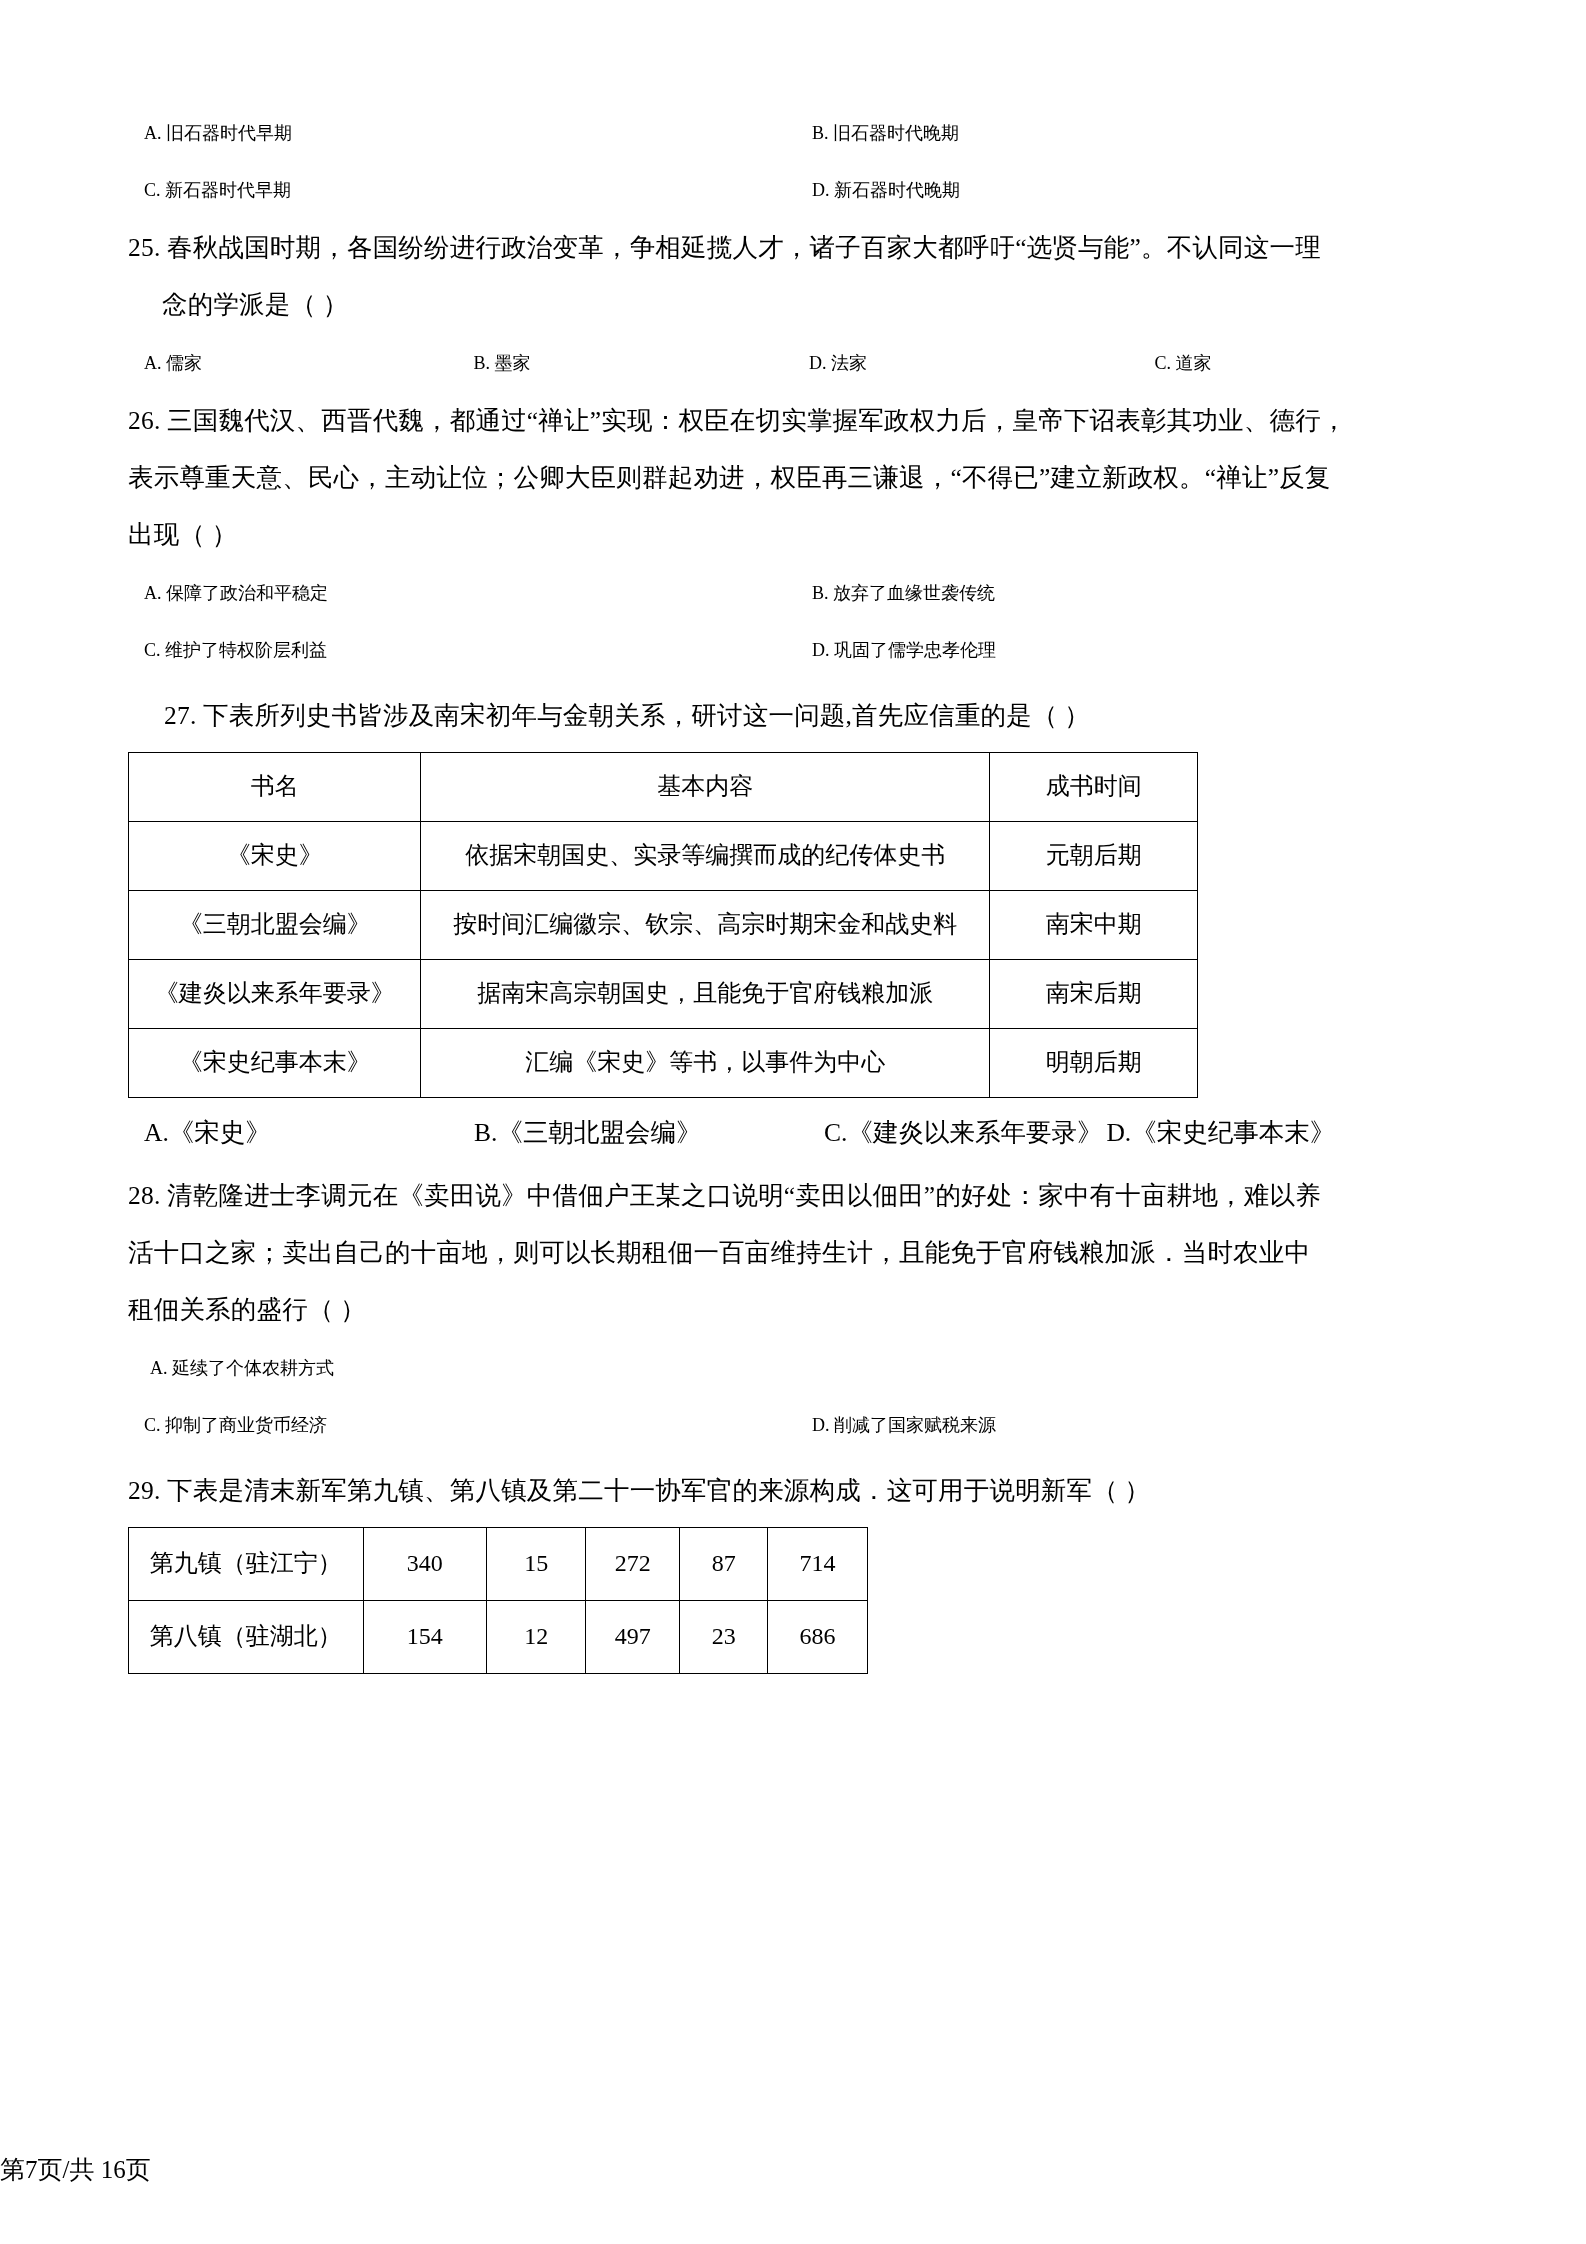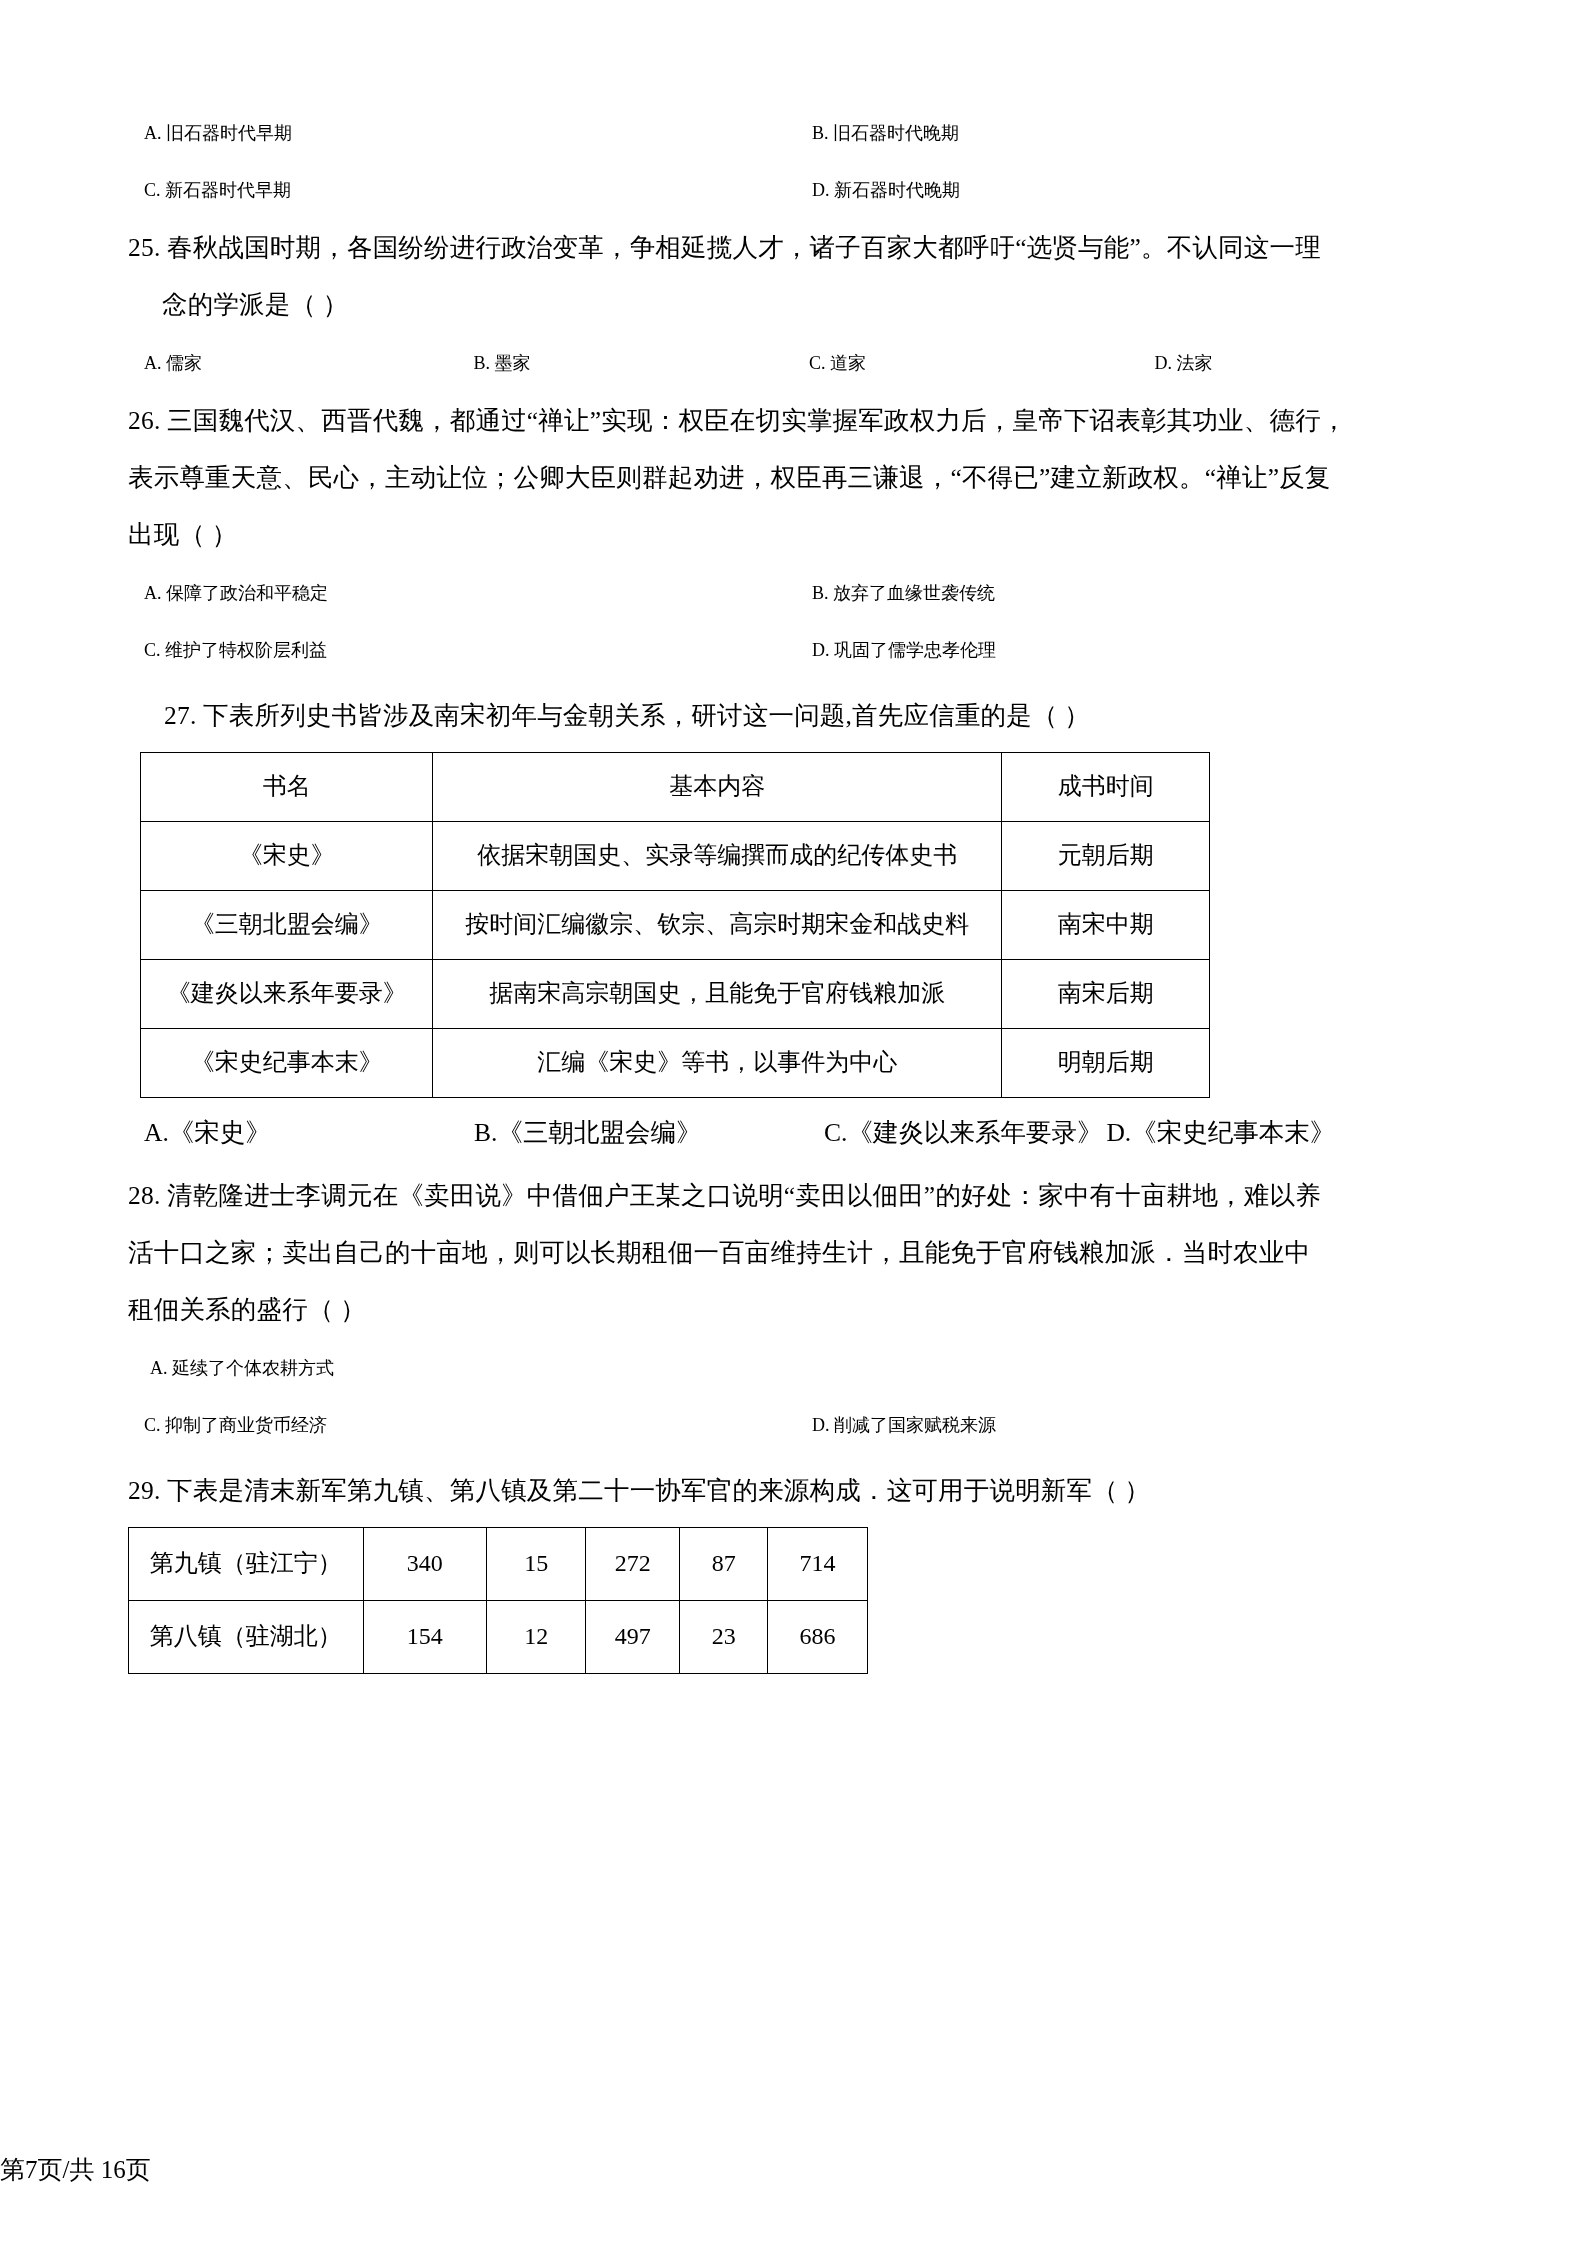--- a/index.html
+++ b/index.html
@@ -75,21 +75,21 @@
     border: 1.5px solid #000;
     padding: 0 8px;
     text-align: center;
     font-weight: normal;
     line-height: 1.3;
   }
 
   
   #table-sources {
     width: 1070px;
-    margin-left: 12px;
+    margin-left: 0;
   }
   #table-sources td {
     height: 68px;
   }
   #table-sources .c-name  { width: 288px; }
   #table-sources .c-desc  { width: 580px; }
   #table-sources .c-time  { width: 200px; }
 
   
   #table-army {
@@ -154,22 +154,22 @@
     <div>D. 新石器时代晚期</div>
   </div>
 
   <div class="qline qpara">
     <div>25. 春秋战国时期，各国纷纷进行政治变革，争相延揽人才，诸子百家大都呼吁“选贤与能”。不认同这一理</div>
     <div style="padding-left:34px;">念的学派是（      ）</div>
   </div>
   <div class="opt-row four">
     <div>A. 儒家</div>
     <div>B. 墨家</div>
+    <div>D. 法家</div>
     <div>C. 道家</div>
-    <div>D. 法家</div>
   </div>
 
   <div class="qline qpara">
     <div>26. 三国魏代汉、西晋代魏，都通过“禅让”实现：权臣在切实掌握军政权力后，皇帝下诏表彰其功业、德行，</div>
     <div>表示尊重天意、民心，主动让位；公卿大臣则群起劝进，权臣再三谦退，“不得已”建立新政权。“禅让”反复</div>
     <div>出现（      ）</div>
   </div>
   <div class="opt-row two">
     <div>A. 保障了政治和平稳定</div>
     <div>B. 放弃了血缘世袭传统</div>

